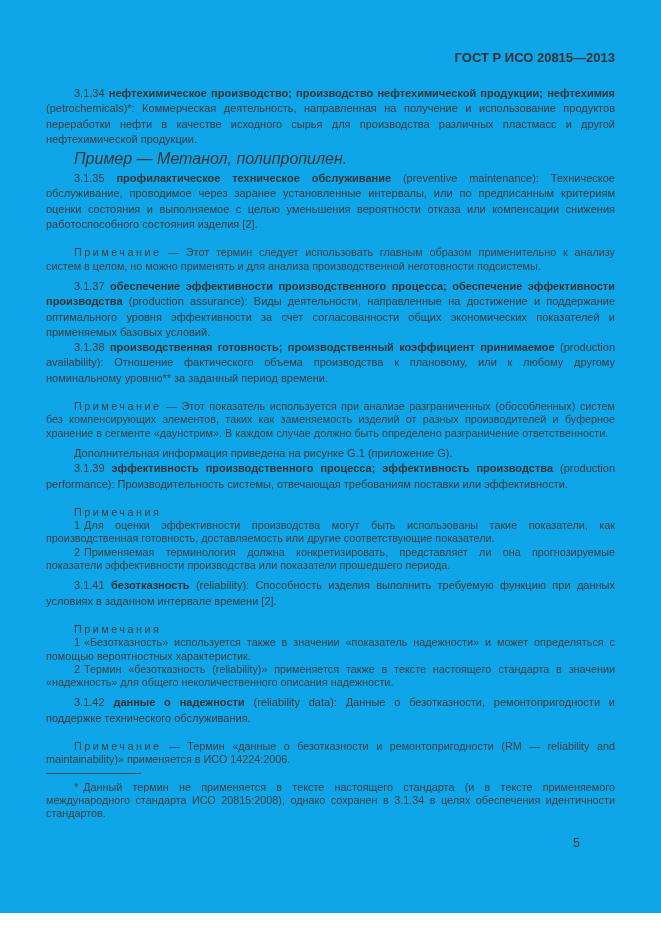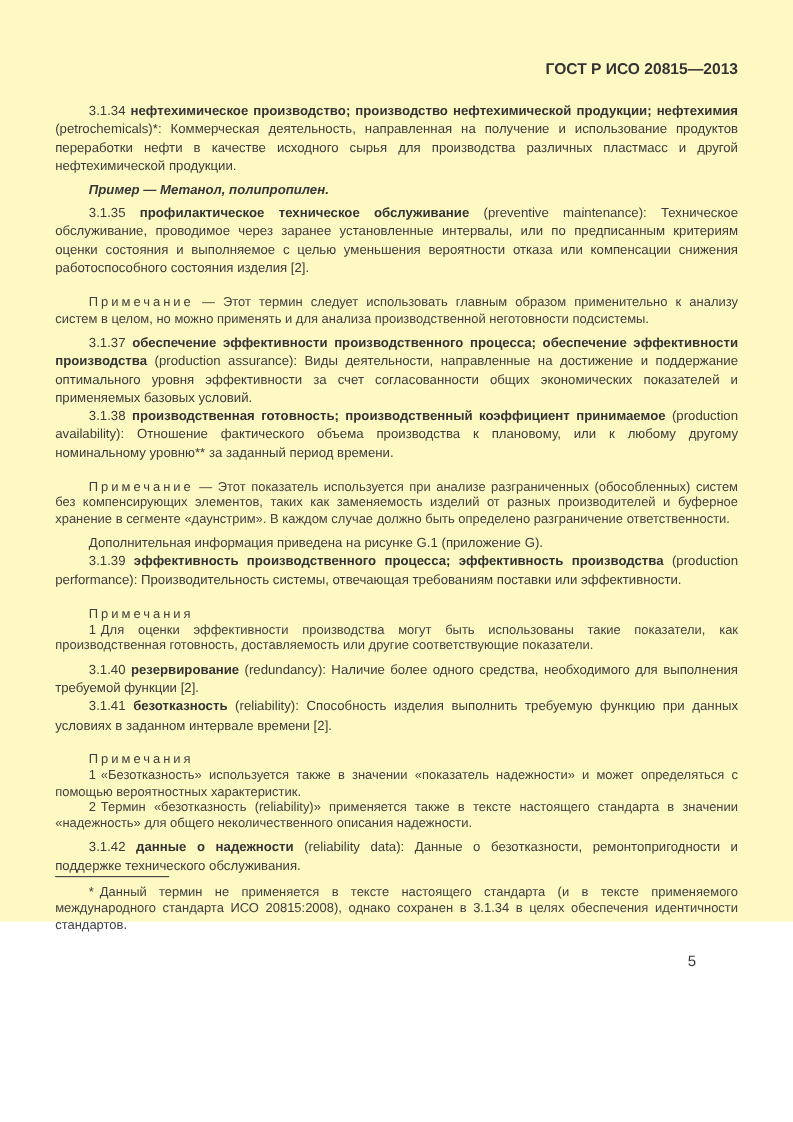--- a/index.html
+++ b/index.html
@@ -10,45 +10,45 @@
   body {
     width: 661px;
     height: 935px;
     overflow: hidden;
     font-family: "Liberation Sans", sans-serif;
     color: #3b3b3b;
   }
   .page {
     box-sizing: border-box;
     width: 661px;
-    height: 768px;
+    height: 913px;
     padding: 50px 46px 0 46px;
-    background: #fef9c3;
+    background: #0ea5e9;
   }
   .doc-header {
     text-align: right;
     font-size: 13px;
     font-weight: bold;
     color: #333333;
     margin: 0 0 21px 0;
   }
   p { margin: 0; }
   .para {
     font-size: 11px;
     line-height: 15.3px;
     text-align: justify;
     text-indent: 28px;
     color: #3b3b3b;
   }
   .para .bold { font-weight: bold; color: #343434; }
   .para .num { font-weight: normal; }
   .example {
-    font-size: 11px;
+    font-size: 16px;
     line-height: 14px;
-    font-weight: bold;
+    font-weight: normal;
     font-style: italic;
     text-indent: 28px;
     margin: 5px 0 5px 0;
     color: #373737;
   }
   .notes {
     margin: 14px 0 6px 0;
   }
   .note {
     font-size: 10.8px;
@@ -109,34 +109,37 @@
     <p class="note"><span class="note-label">Примечание</span><span> — Этот показатель используется при анализе разграниченных (обособленных) систем без компенсирующих элементов, таких как заменяемость изделий от разных производителей и буферное хранение в сегменте «даунстрим». В каждом случае должно быть определено разграничение ответственности.</span></p>
   </div>
 
   <p class="para"><span>Дополнительная информация приведена на рисунке G.1 (приложение G).</span></p>
 
   <p class="para term"><span class="num">3.1.39</span> <span class="bold">эффективность производственного процесса; эффективность производства</span><span> (production performance): Производительность системы, отвечающая требованиям поставки или эффективности.</span></p>
 
   <div class="notes">
     <p class="note"><span class="note-label">Примечания</span></p>
     <p class="note"><span class="note-num">1</span><span>Для оценки эффективности производства могут быть использованы такие показатели, как производственная готовность, доставляемость или другие соответствующие показатели.</span></p>
+    <p class="note"><span class="note-num">2</span><span>Применяемая терминология должна конкретизировать, представляет ли она прогнозируемые показатели эффективности производства или показатели прошедшего периода.</span></p>
   </div>
 
-  <p class="para term"><span class="num">3.1.40</span> <span class="bold">резервирование</span><span> (redundancy): Наличие более одного средства, необходимого для выполнения требуемой функции [2].</span></p>
 
   <p class="para term"><span class="num">3.1.41</span> <span class="bold">безотказность</span><span> (reliability): Способность изделия выполнить требуемую функцию при данных условиях в заданном интервале времени [2].</span></p>
 
   <div class="notes">
     <p class="note"><span class="note-label">Примечания</span></p>
     <p class="note"><span class="note-num">1</span><span>«Безотказность» используется также в значении «показатель надежности» и может определяться с помощью вероятностных характеристик.</span></p>
     <p class="note"><span class="note-num">2</span><span>Термин «безотказность (reliability)» применяется также в тексте настоящего стандарта в значении «надежность» для общего неколичественного описания надежности.</span></p>
   </div>
 
   <p class="para term"><span class="num">3.1.42</span> <span class="bold">данные о надежности</span><span> (reliability data): Данные о безотказности, ремонтопригодности и поддержке технического обслуживания.</span></p>
 
+  <div class="notes">
+    <p class="note"><span class="note-label">Примечание</span><span> — Термин «данные о безотказности и ремонтопригодности (RM — reliability and maintainability)» применяется в ИСО 14224:2006.</span></p>
+  </div>
 
   <div class="footnotes">
     <div class="fn-rule"></div>
     <p class="fn"><span class="fn-marker">*</span><span>Данный термин не применяется в тексте настоящего стандарта (и в тексте применяемого международного стандарта ИСО 20815:2008), однако сохранен в 3.1.34 в целях обеспечения идентичности стандартов.</span></p>
   </div>
 
   <div class="page-num">5</div>
 
 </div>
 

